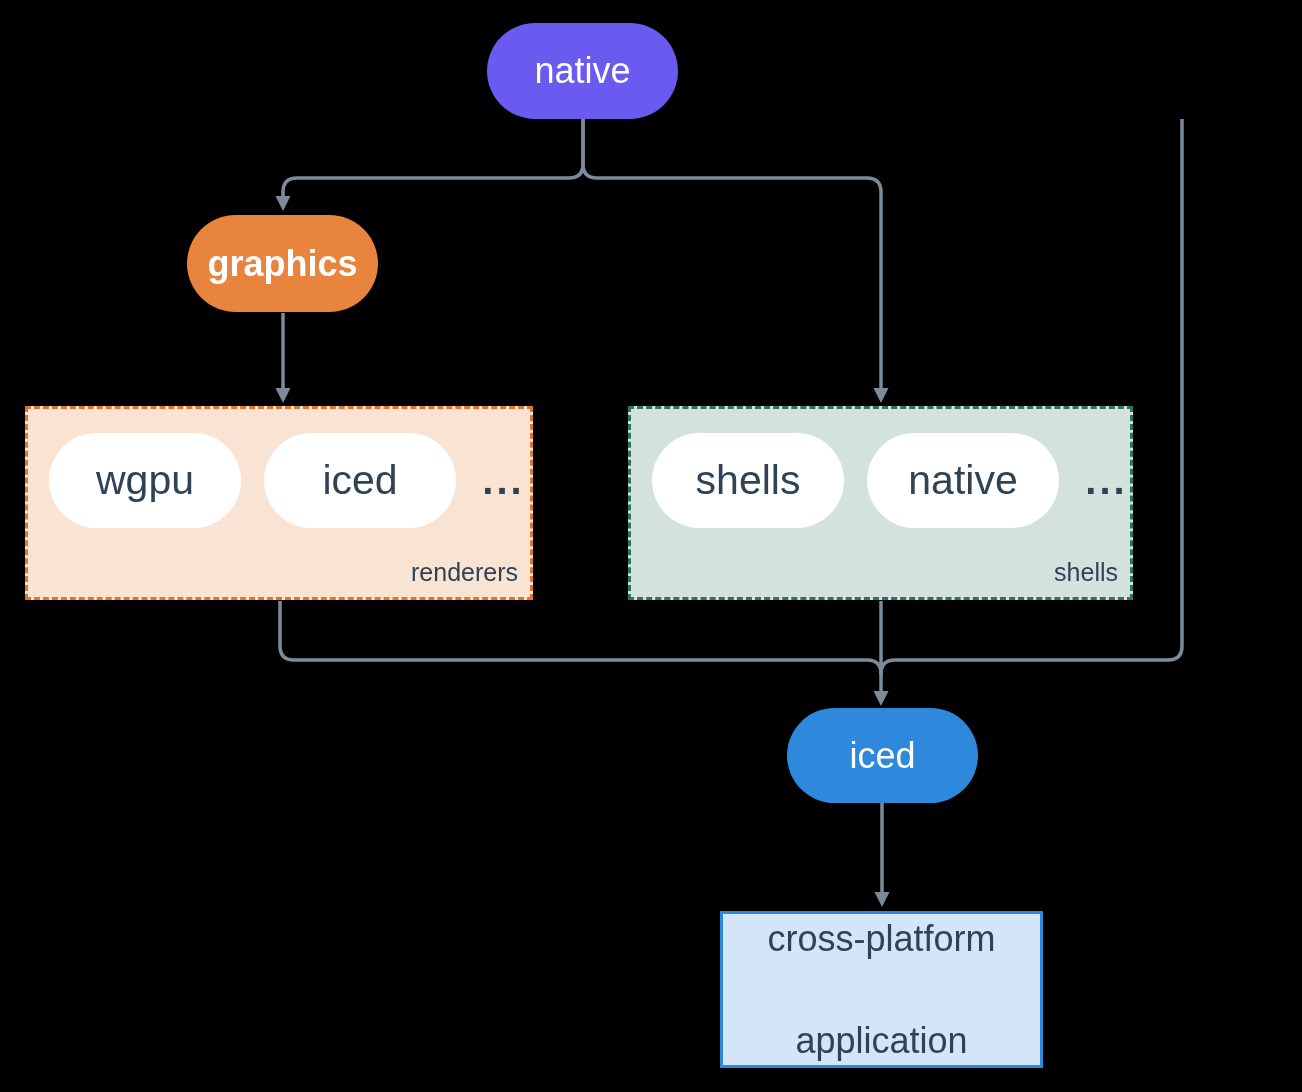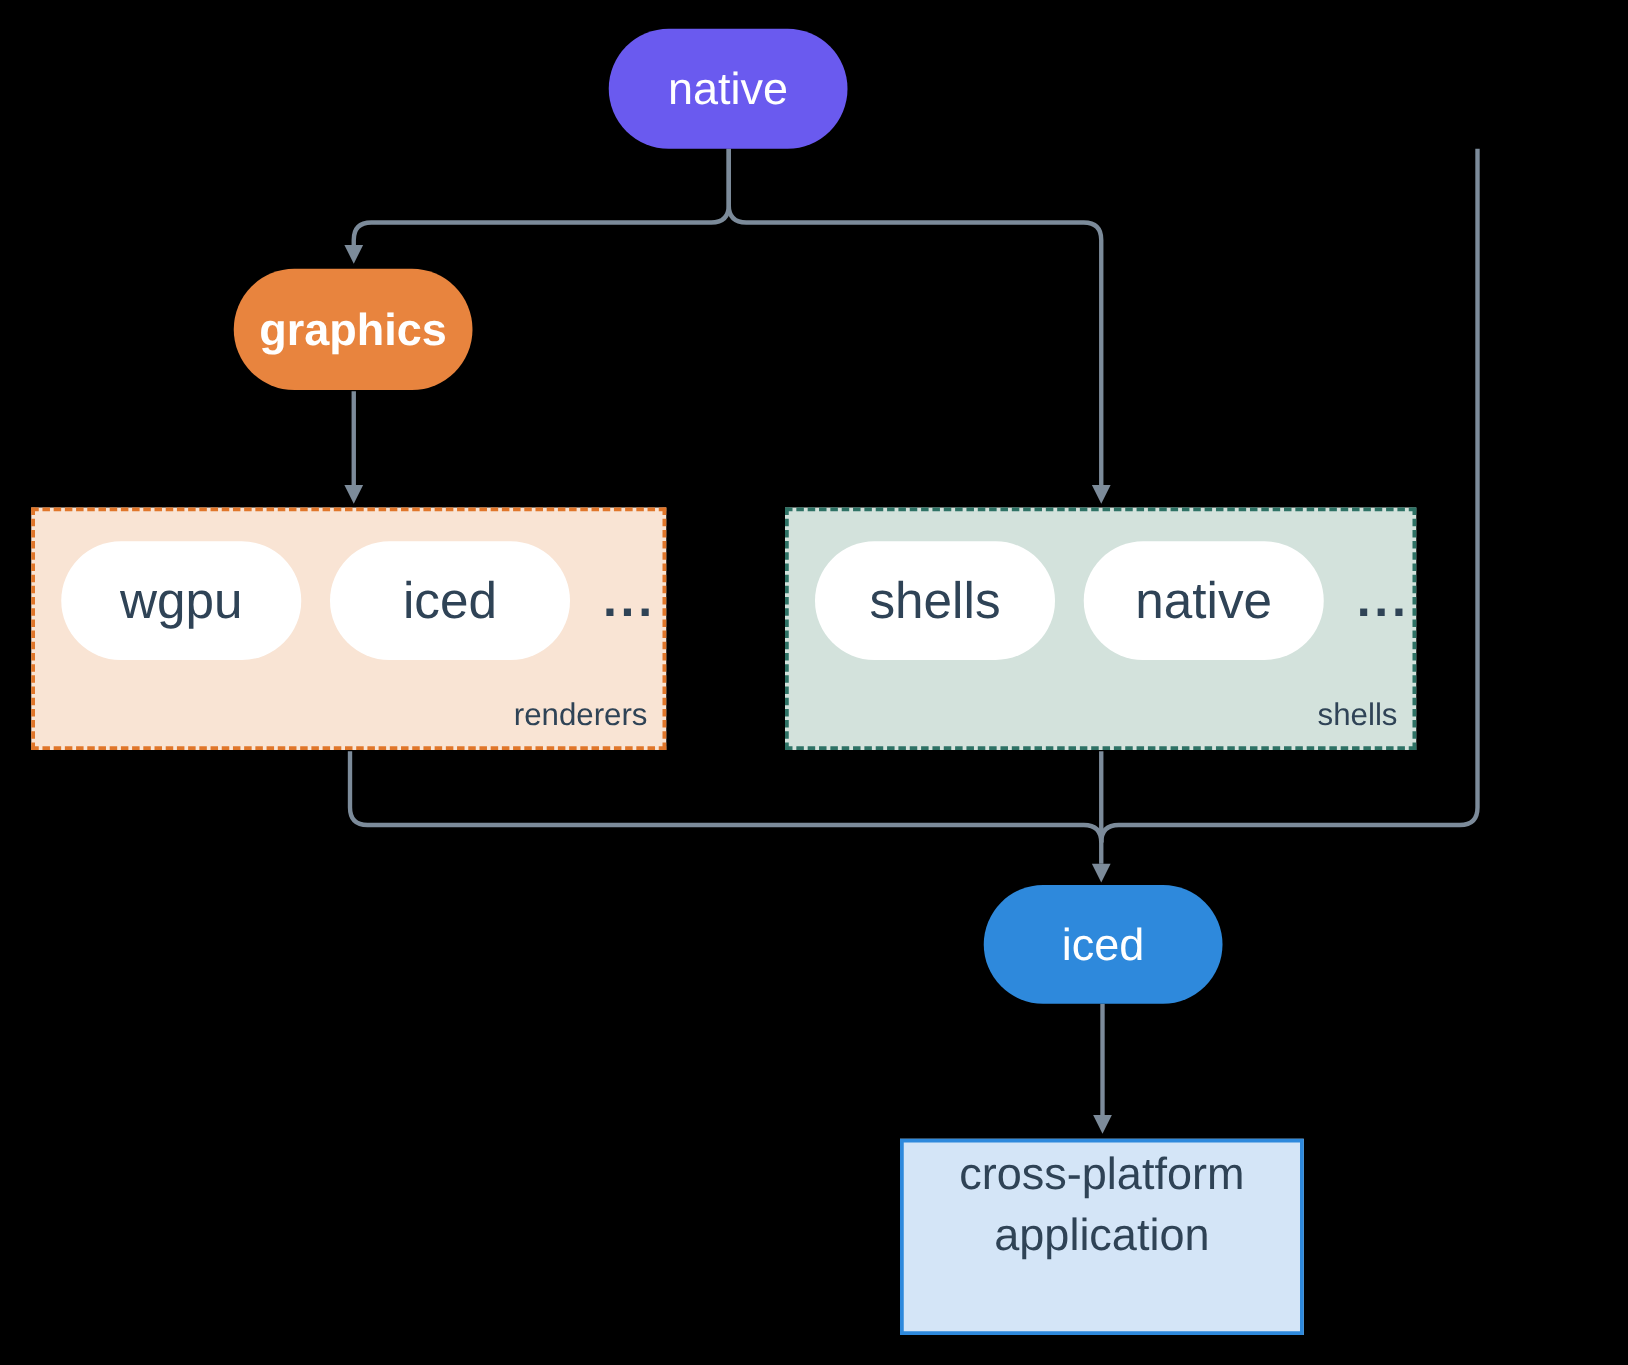--- a/index.html
+++ b/index.html
@@ -91,21 +91,21 @@
     font-size: 25px;
     color: var(--dark-text);
   }
 
   .app-box {
     position: absolute;
     left: 720px; top: 911px; width: 323px; height: 157px;
     background: var(--app-bg);
     border: 3px solid var(--app-border);
     display: flex; flex-direction: column;
-    align-items: center; justify-content: flex-start;
+    align-items: center; justify-content: space-between;
     font-size: 36px; line-height: 49px;
     color: var(--dark-text);
     text-align: center;
   }
 </style>
 </head>
 <body>
 
 <div class="stage">
 

